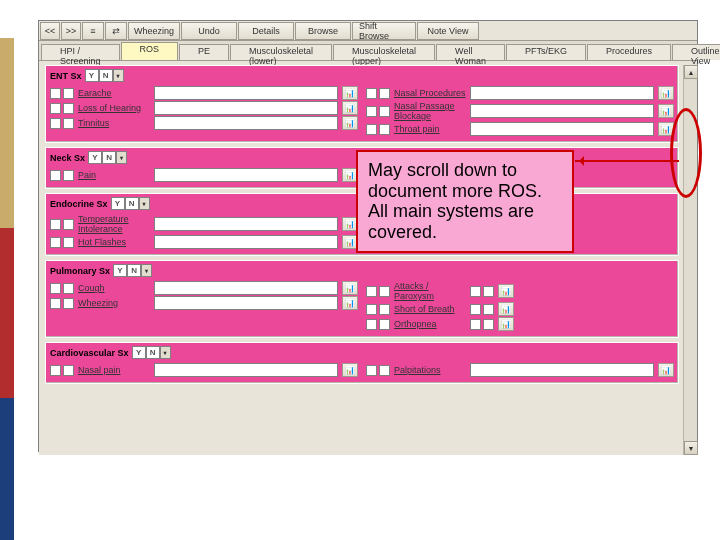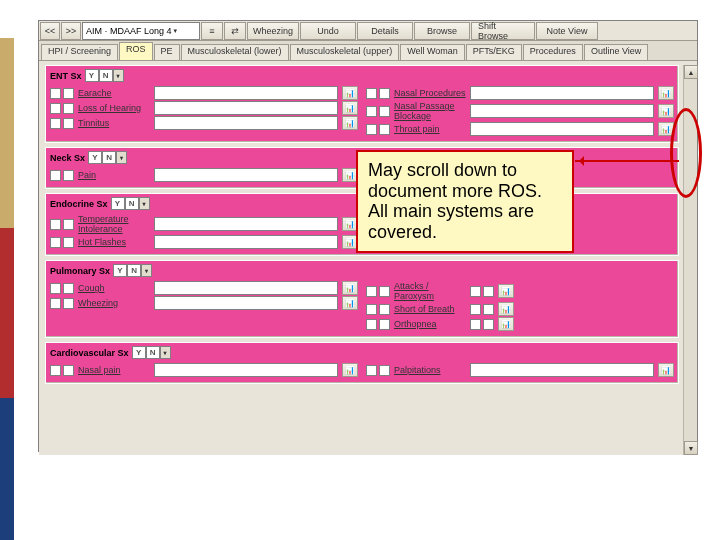--- a/index.html
+++ b/index.html
@@ -63,21 +63,21 @@
     background:#e0dccf;
     border-bottom:1px solid #9e9a90;
     padding-left:2px;
   }
   .tab {
     height:16px;
     border:1px solid #9e9a90;
     border-bottom:none;
     background:#ece8de;
     font-size:9px;
-    padding:1px 6px;
+    padding:1px 18px;
     margin-right:1px;
     color:#333;
     cursor:pointer;
   }
   .tab.active {
     background:#fef9c3;
     height:18px;
   }
   
   .main {
@@ -147,21 +147,21 @@
   }
   .cols {
     display:flex; gap:8px;
   }
   .col { flex:1; }
   
   .callout {
     position:absolute;
     left:356px; top:150px;
     width:218px;
-    background:#fef9c3;
+    background:#f9a8d4;
     border:2px solid #c00;
     padding:8px 10px;
     font-family:Arial,sans-serif;
     font-size:18px;
     line-height:1.15;
     color:#000;
     z-index:20;
   }
   .arrow-line {
     position:absolute;
@@ -190,24 +190,20 @@
   <div class="gold"></div>
     <div class="red"></div>
     <div class="blue"></div>
 </div>
 
 <div class="app-frame">
 
   <div class="toolbar">
     <div class="tbtn small">&lt;&lt;</div>
     <div class="tbtn small">&gt;&gt;</div>
-    <div class="select" style="width:118px">
-      <span>AIM · MDAAF Long  4</span>
-      <span class="arrow">▾</span>
-    </div>
     <div class="tbtn icon">≡</div>
     <div class="tbtn icon">⇄</div>
     <div class="tbtn" style="width:52px">Wheezing</div>
     <div class="tbtn" style="width:56px">Undo</div>
     <div class="tbtn" style="width:56px">Details</div>
     <div class="tbtn" style="width:56px">Browse</div>
     <div class="tbtn" style="width:64px">Shift Browse</div>
     <div class="tbtn" style="width:62px">Note View</div>
   </div>
 

